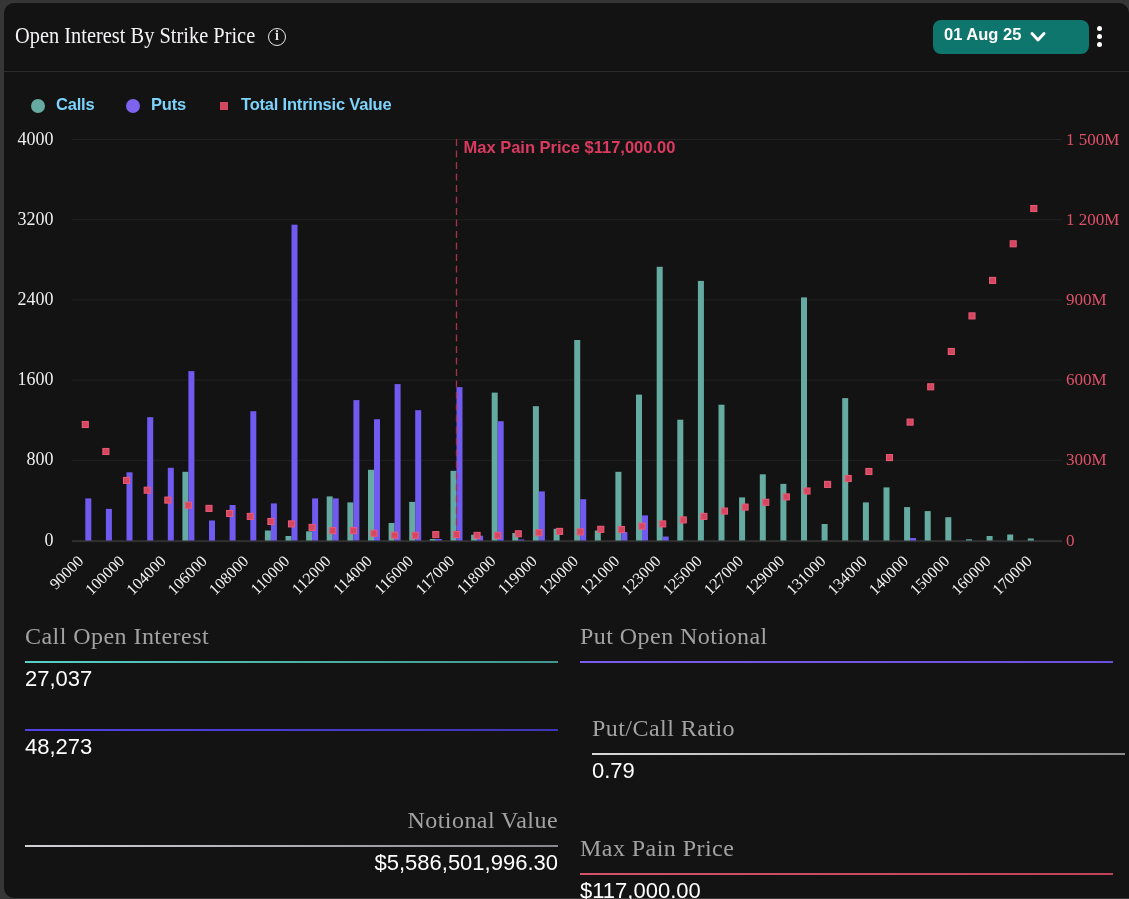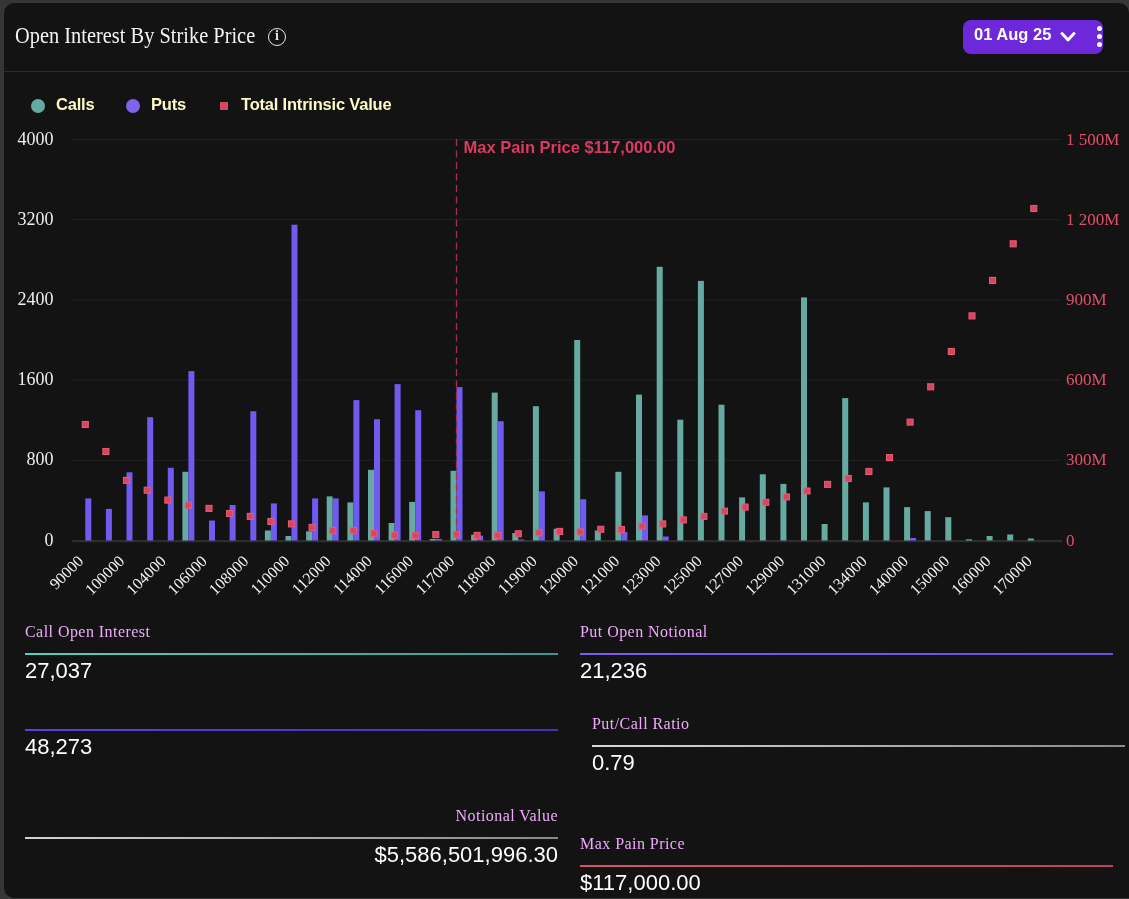--- a/index.html
+++ b/index.html
@@ -1,30 +1,30 @@
 <!DOCTYPE html>
 <html><head>
 <meta charset="utf-8">
 <style>
 * { margin:0; padding:0; box-sizing:border-box; }
 html,body { width:1129px; height:899px; background:#363636; overflow:hidden; }
 .card { position:absolute; left:4px; top:3px; width:1125px; height:895px; background:#131313; border-radius:10px 10px 0 10px; }
 .title { position:absolute; left:15px; top:22.6px; font-family:"Liberation Serif", serif; font-size:24px; color:#f5f3f6; line-height:1; transform:scaleX(0.85); transform-origin:left top; white-space:nowrap; }
 .info { position:absolute; left:268px; top:28px; width:18px; height:18px; border:1.8px solid #e9e9e9; border-radius:50%; }
 .info:before { content:"i"; position:absolute; left:0; right:0; top:0px; text-align:center; font-family:"Liberation Serif", serif; font-weight:bold; font-size:14px; color:#e0e0e0; line-height:14.5px; }
-.btn { position:absolute; left:963px; top:20px; width:140px; height:34px; background:#6d28d9; border-radius:8px; }
+.btn { position:absolute; left:933px; top:20px; width:156px; height:34px; background:#0f766e; border-radius:8px; }
 .btn .t { position:absolute; left:11px; top:4.5px; font-family:"Liberation Sans", sans-serif; font-weight:bold; font-size:16.5px; color:#fff; line-height:1.1; }
 .kebab { position:absolute; left:1096.8px; top:25.5px; width:6px; }
 .kebab div { width:5.4px; height:5.4px; border-radius:50%; background:#fff; margin-bottom:2.8px; }
 .sep { position:absolute; left:4px; top:71px; width:1125px; height:1px; background:#2b2b2b; }
 .ldot { position:absolute; border-radius:50%; width:14px; height:14px; top:99px; }
-.ltxt { position:absolute; top:95.5px; font-family:"Liberation Sans", sans-serif; font-weight:bold; font-size:16.5px; letter-spacing:-0.2px; color:#fef9c3; line-height:1; }
+.ltxt { position:absolute; top:95.5px; font-family:"Liberation Sans", sans-serif; font-weight:bold; font-size:16.5px; letter-spacing:-0.2px; color:#7dd3fc; line-height:1; }
 .lsq { position:absolute; width:8px; height:8px; top:102px; background:#d5475f; }
 .stat { position:absolute; width:533px; }
-.slabel { font-family:"Liberation Serif", serif; font-size:16px; letter-spacing:0.45px; color:#f0abfc; line-height:1; }
+.slabel { font-family:"Liberation Serif", serif; font-size:24px; letter-spacing:0.45px; color:#a3a3a3; line-height:1; }
 .sline { height:2.1px; margin-top:12.9px; }
 .svalue { font-family:Liberation Sans, sans-serif; font-size:22px; color:#fff; margin-top:4.5px; line-height:1; }
 </style>
 </head>
 <body>
 <div class="card"></div>
 <div class="title">Open Interest By Strike Price</div>
 <div class="info"></div>
 <div class="btn">
     <span class="t">01 Aug 25</span>
@@ -206,21 +206,20 @@
 </svg>
 <div style="position:absolute; top:624.4px; width:1129px;">
 <div class="stat" style="left:25px;">
   <div class="slabel">Call Open Interest</div>
   <div class="sline" style="background:linear-gradient(to right,#57d0c5,#3f968e);"></div>
   <div class="svalue">27,037</div>
 </div>
 <div class="stat" style="left:580px;">
   <div class="slabel">Put Open Notional</div>
   <div class="sline" style="background:linear-gradient(to right,#7b5cf0,#6b4fe0);"></div>
-  <div class="svalue">21,236</div>
 </div>
 </div>
 <div style="position:absolute; top:716.1px; width:1129px;">
 <div class="stat" style="left:25px;">
   <div class="sline" style="background:linear-gradient(to right,#5143e8,#3f35b8);"></div>
   <div class="svalue">48,273</div>
 </div>
 <div class="stat" style="left:592px;">
   <div class="slabel">Put/Call Ratio</div>
   <div class="sline" style="background:linear-gradient(to right,#d8d8d8,#8a8a8a);"></div>

